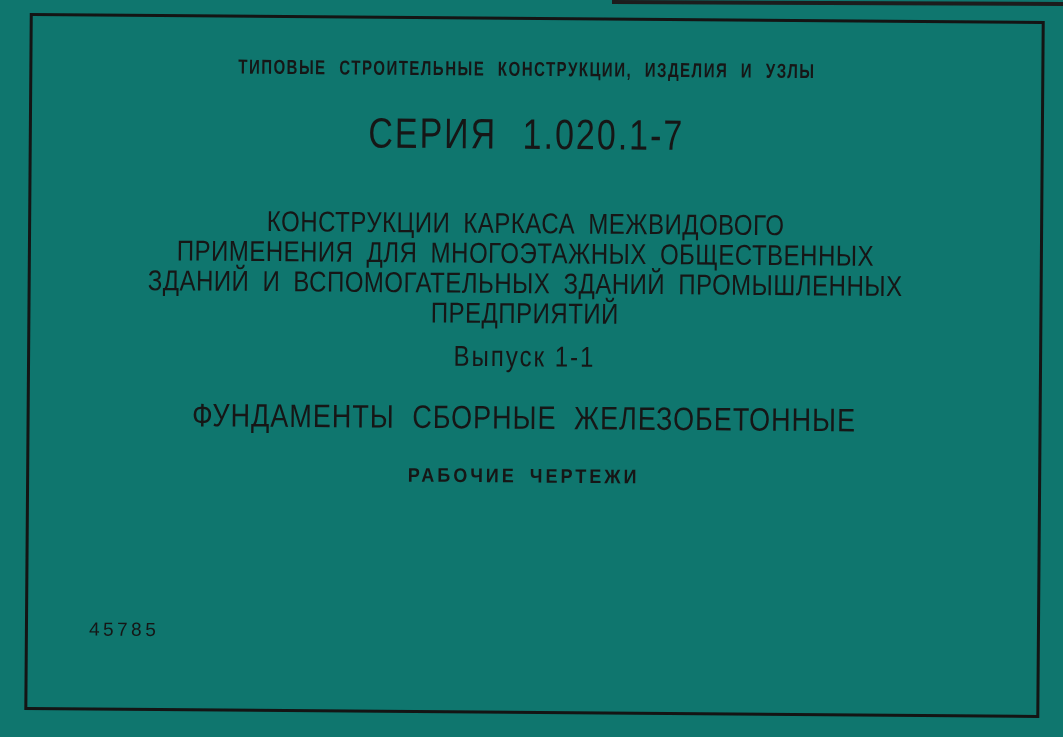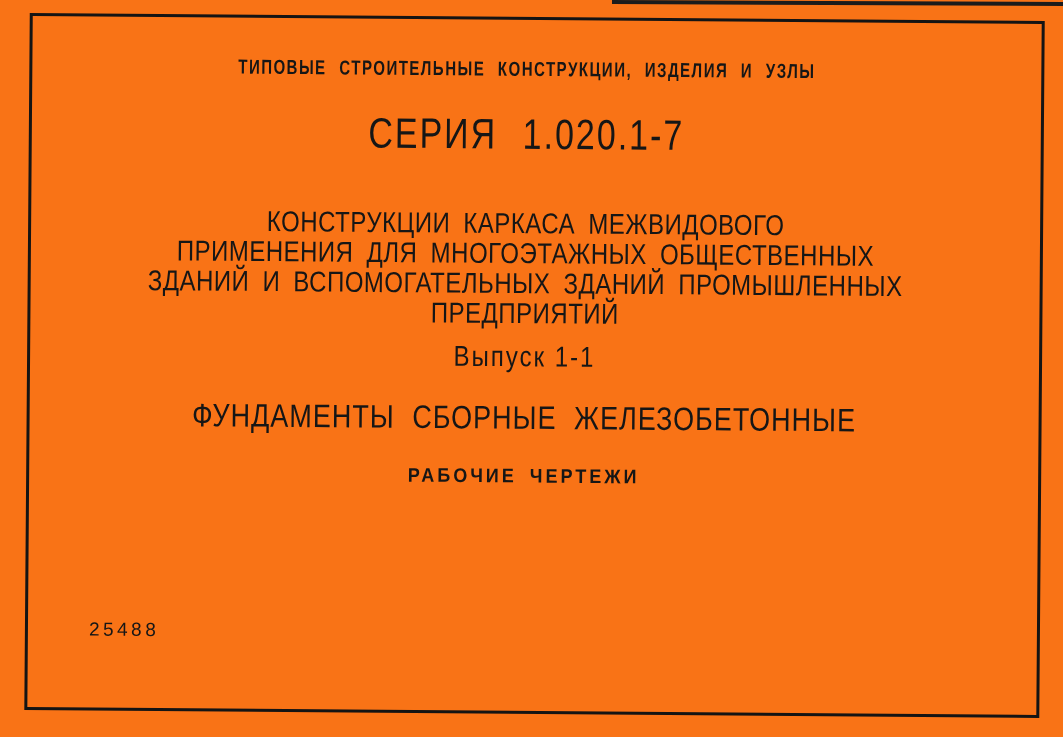--- a/index.html
+++ b/index.html
@@ -1,20 +1,20 @@
 <!DOCTYPE html>
 <html><head>
 <meta charset="utf-8">
 <style>
   html, body { margin: 0; padding: 0; background: #e8e8e8; }
   .page {
     position: relative;
     width: 1063px;
     height: 737px;
-    background: #f97316;
+    background: #0f766e;
     overflow: hidden;
     font-family: "Liberation Sans", "DejaVu Sans", sans-serif;
     color: #161616;
   }
   
   .scan-edge {
     position: absolute;
     left: 612px;
     top: 0;
     width: 470px;
@@ -127,16 +127,16 @@
       <div>ЗДАНИЙ И ВСПОМОГАТЕЛЬНЫХ ЗДАНИЙ ПРОМЫШЛЕННЫХ</div>
       <div>ПРЕДПРИЯТИЙ</div>
     </div>
 
     <div class="txt issue">Выпуск 1-1</div>
 
     <div class="txt product">ФУНДАМЕНТЫ СБОРНЫЕ ЖЕЛЕЗОБЕТОННЫЕ</div>
 
     <div class="txt doctype">РАБОЧИЕ ЧЕРТЕЖИ</div>
 
-    <div class="invnum">25488</div>
+    <div class="invnum">45785</div>
 
   </div>
 </div>
 
 </body></html>

